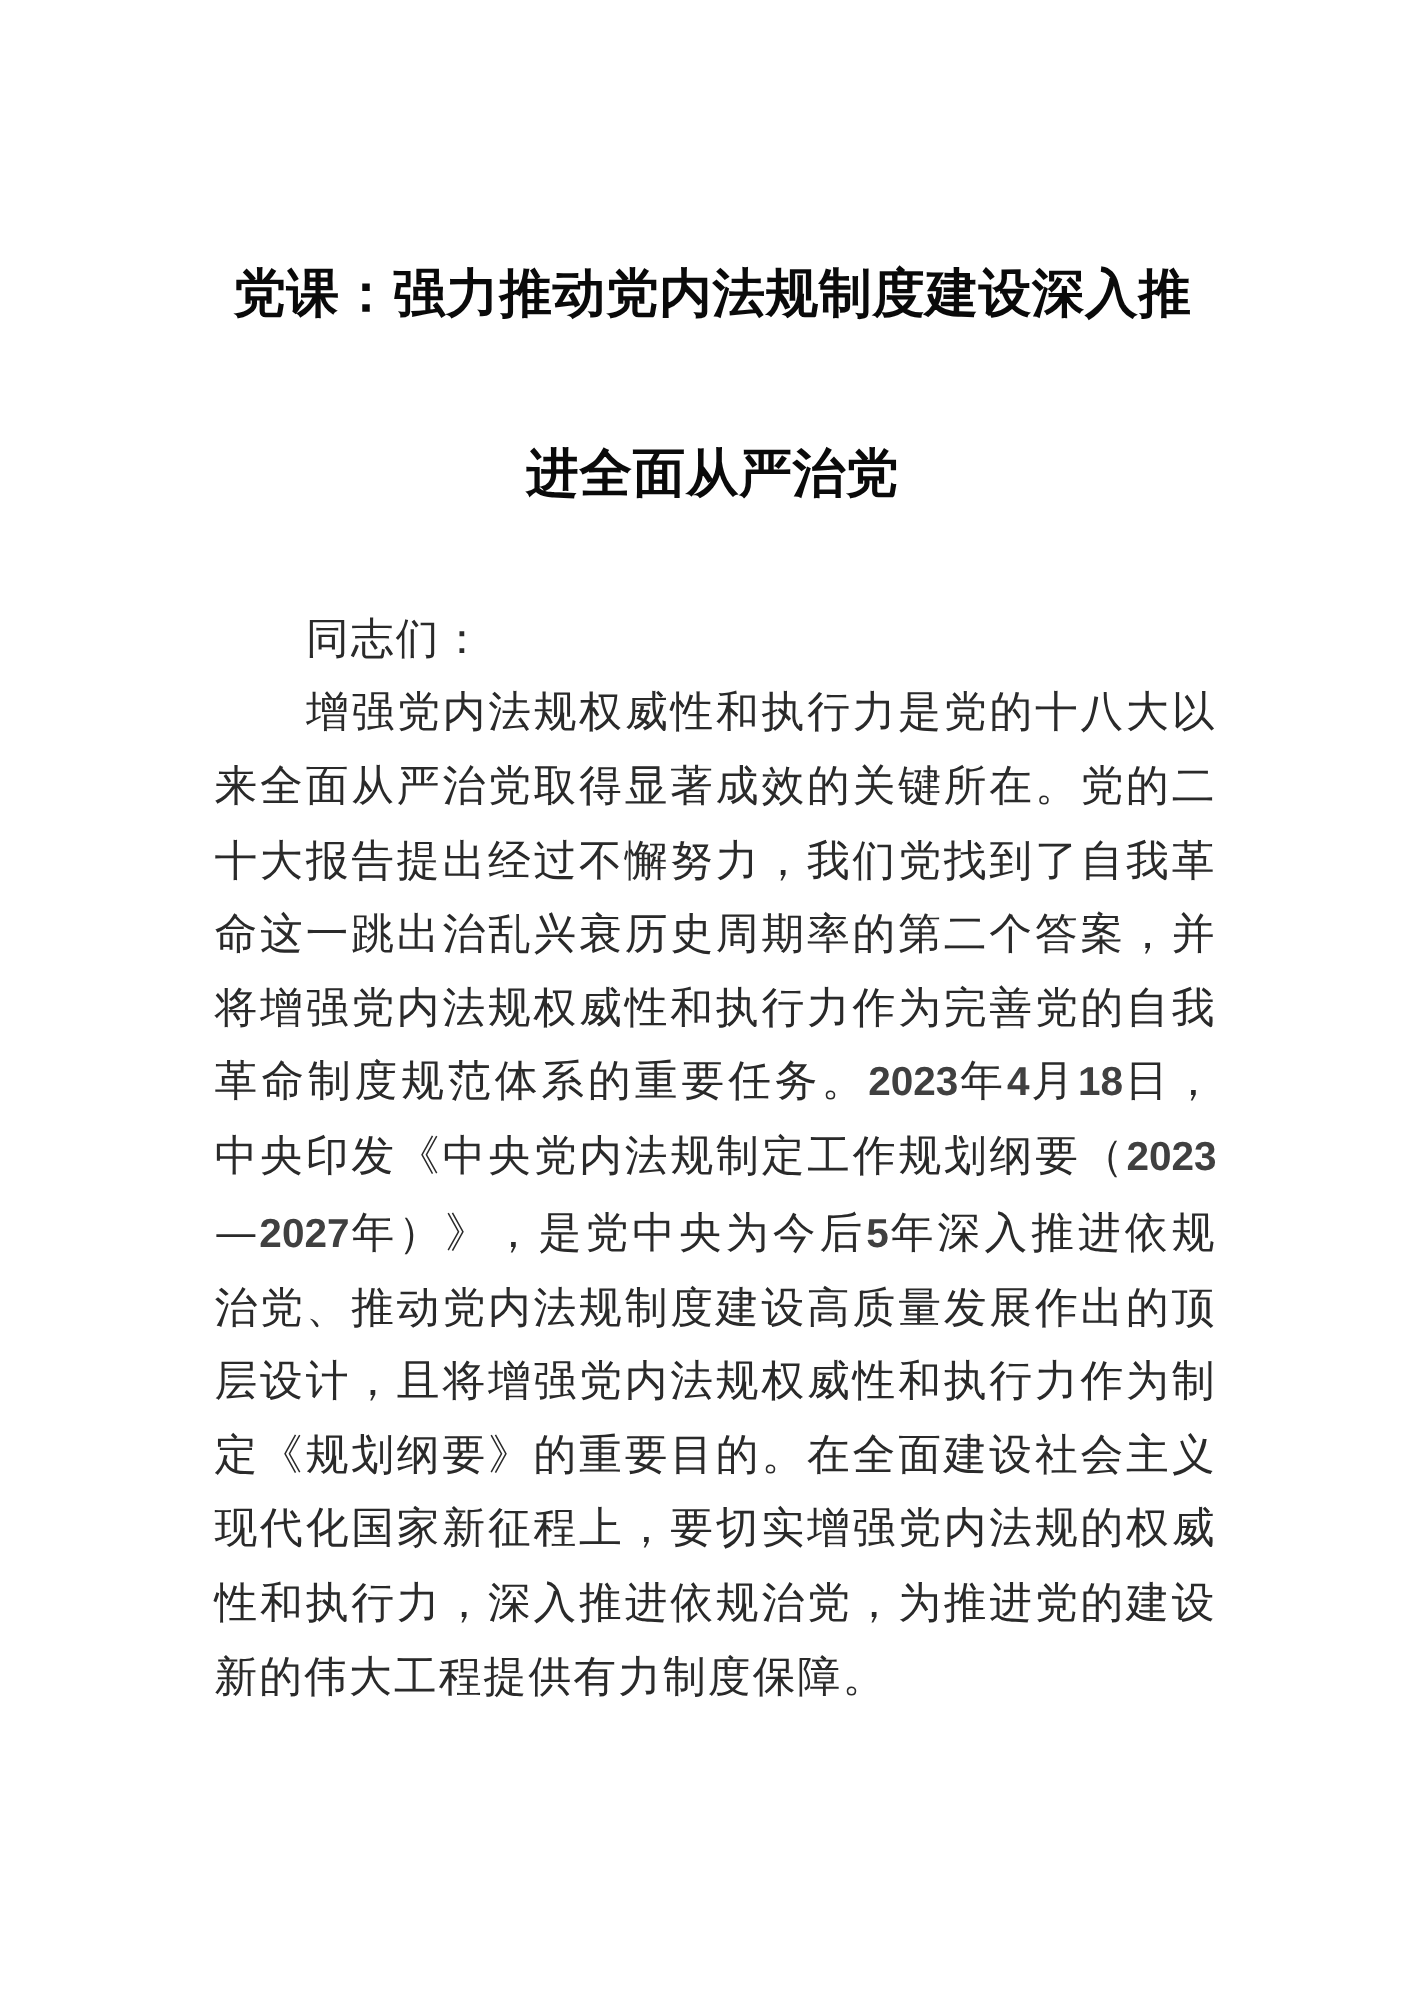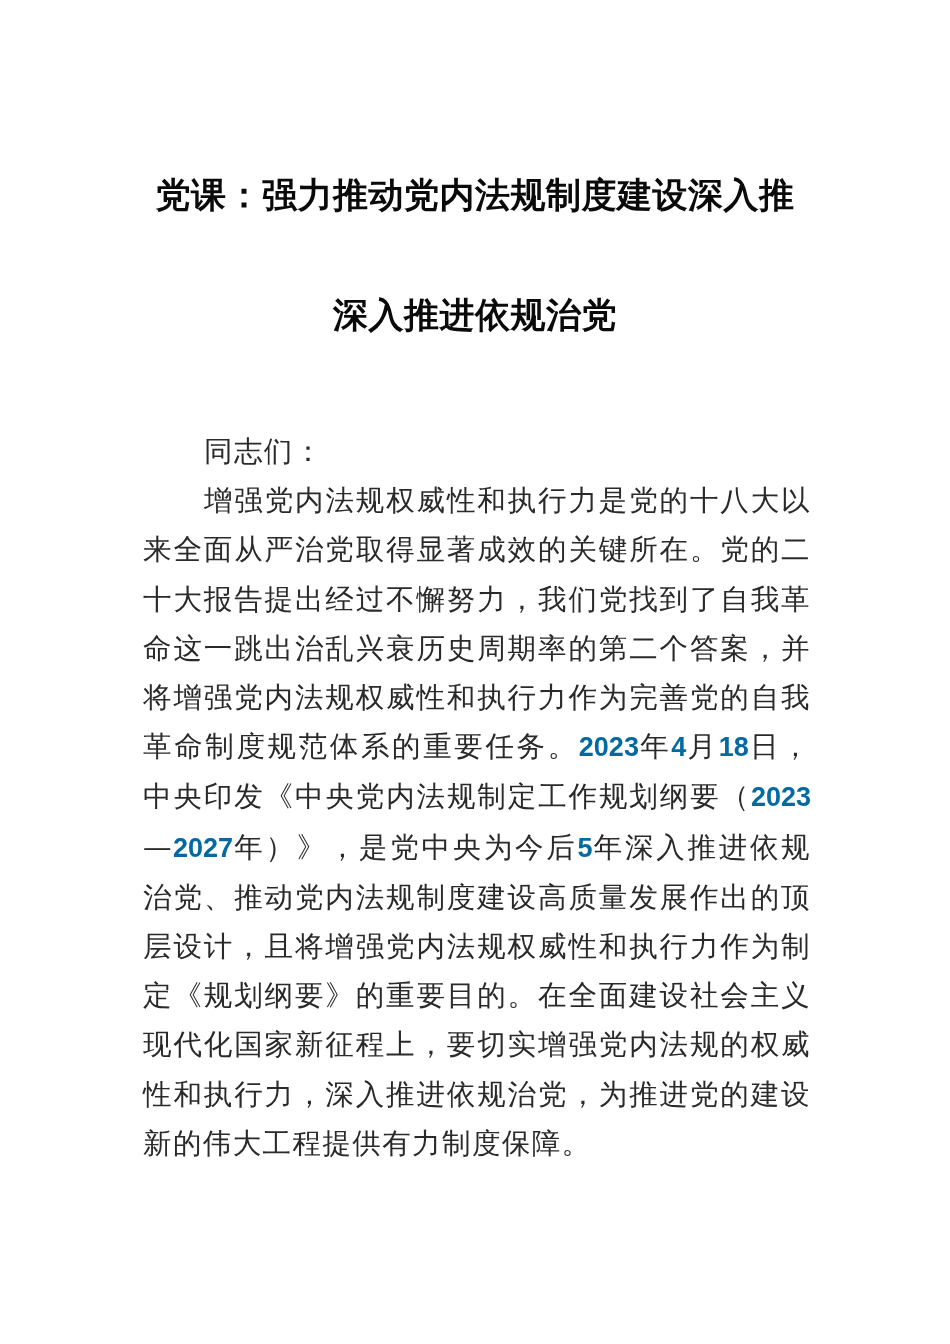--- a/index.html
+++ b/index.html
@@ -58,43 +58,42 @@
 
   .para.indent {
     text-indent: 61px;
   }
 
   
   .para.salutation {
     text-indent: 61px;
     text-align: right;
     margin-bottom: 0;
-    margin-top: 26px;
   }
 
   
   .para.section-heading {
     text-indent: 61px;
   }
 
   
   .num {
     font-family: "Liberation Sans", "DejaVu Sans", sans-serif;
     font-weight: 700;
     font-size: 27px;
     letter-spacing: 0;
-    color: #0369a1;
+    color: #404040;
   }
 </style>
 </head>
 <body>
 
 <div class="page">
 
-  <div class="doc-title"><span>党课：强力推动党内法规制度建设深入推</span><br><span>深入推进依规治党</span></div>
+  <div class="doc-title"><span>党课：强力推动党内法规制度建设深入推</span><br><span>进全面从严治党</span></div>
 
   <div class="body-block">
 
     <p class="para salutation">同志们：</p>
 
     <p class="para indent"><span>增强党内法规权威性和执行力是党的十八大以来全面从严治党取得显著成效的关键所在。党的二十大报告提出经过不懈努力，我们党找到了自我革命这一跳出治乱兴衰历史周期率的第二个答案，并将增强党内法规权威性和执行力作为完善党的自我革命制度规范体系的重要任务。</span><span class="num">2023</span><span>年</span><span class="num">4</span><span>月</span><span class="num">18</span><span>日，中央印发《中央党内法规制定工作规划纲要（</span><span class="num">2023</span><span>—</span><span class="num">2027</span><span>年）》，是党中央为今后</span><span class="num">5</span><span>年深入推进依规治党、推动党内法规制度建设高质量发展作出的顶层设计，且将增强党内法规权威性和执行力作为制定《规划纲要》的重要目的。在全面建设社会主义现代化国家新征程上，要切实增强党内法规的权威性和执行力，深入推进依规治党，为推进党的建设新的伟大工程提供有力制度保障。</span></p>
 
 
   </div>
 </div>

